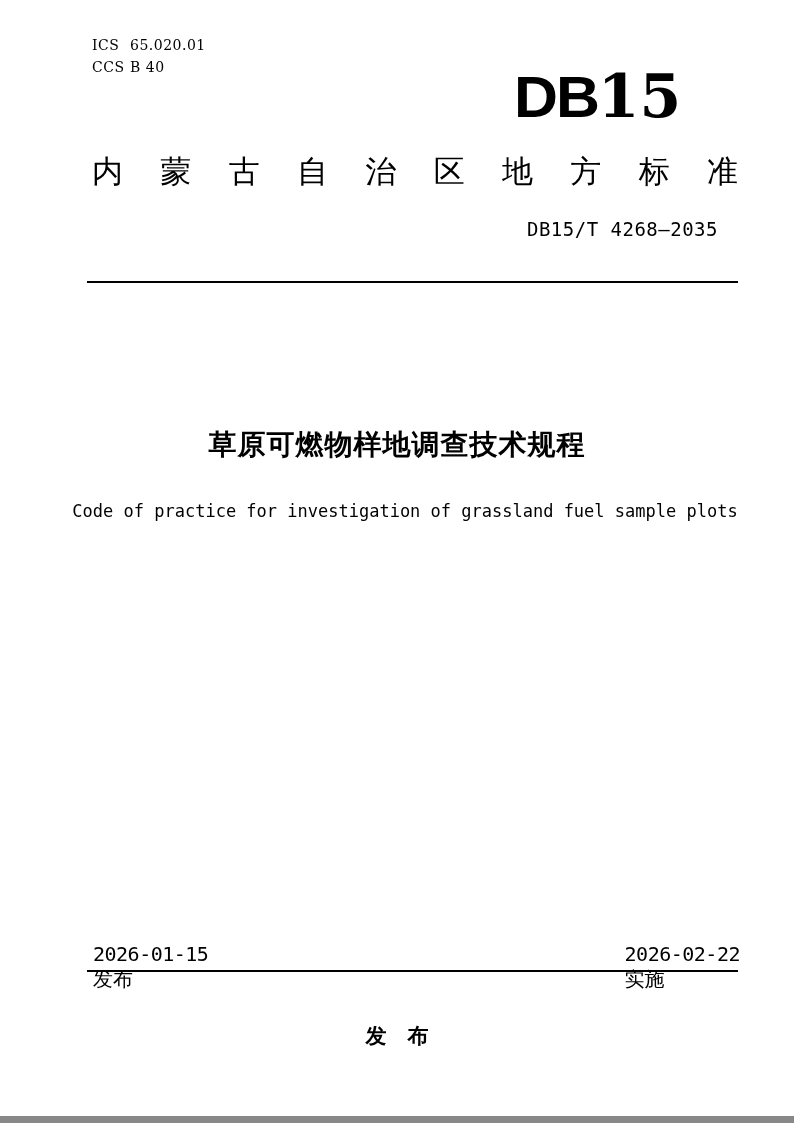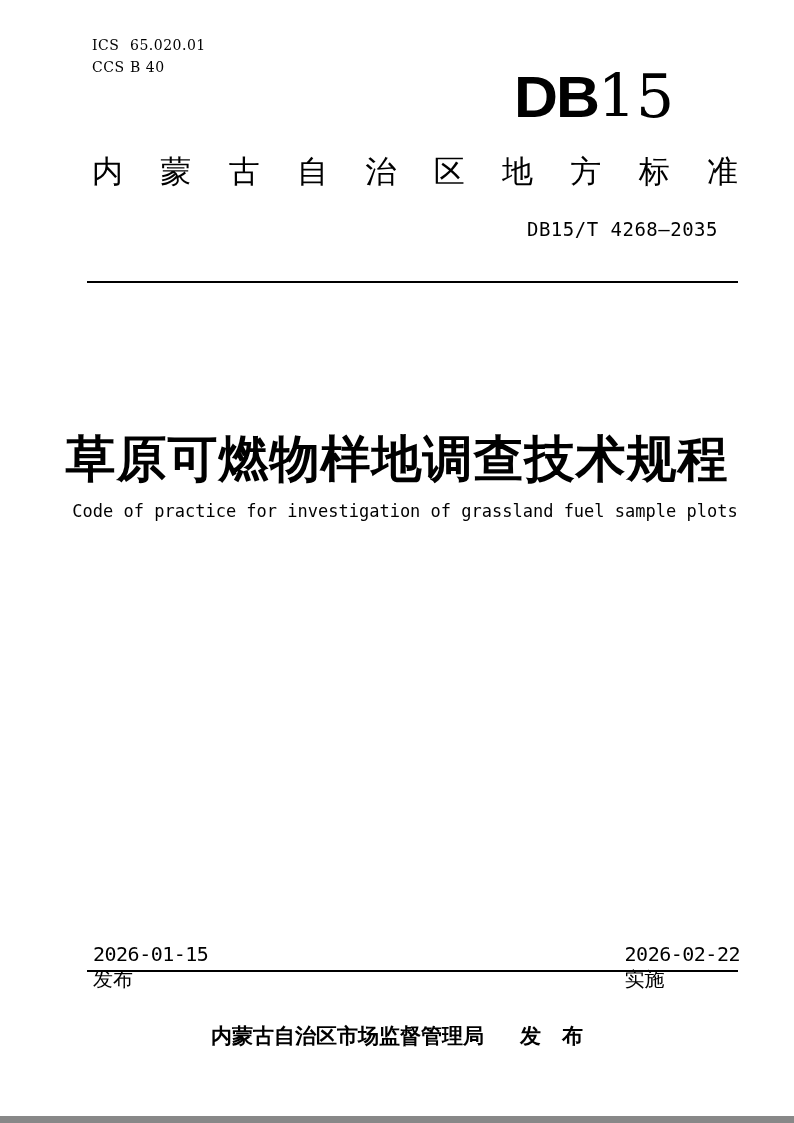--- a/index.html
+++ b/index.html
@@ -40,21 +40,21 @@
   .logo-prefix {
     font-family: "Liberation Sans", sans-serif;
     font-weight: 900;
     font-size: 58px;
     letter-spacing: -2px;
     transform: scaleX(1.05);
     display: inline-block;
   }
   .logo-number {
     font-family: "DejaVu Serif", serif;
-    font-weight: 400;
+    font-weight: 700;
     font-size: 60px;
     display: inline-block;
     margin-left: 2px;
   }
 
   
   .standard-type {
     position: absolute;
     left: 92px;
     top: 151px;
@@ -83,21 +83,21 @@
   }
   .rule-top { top: 281px; }
   .rule-bottom { top: 970px; }
 
   .title-cn {
     position: absolute;
     left: 0;
     top: 426px;
     width: 100%;
     text-align: center;
-    font-size: 50px;
+    font-size: 28px;
     font-weight: 700;
     letter-spacing: 1px;
   }
 
   .title-en {
     position: absolute;
     left: 8px;
     top: 501px;
     width: 100%;
     text-align: center;
@@ -189,17 +189,16 @@
     </div>
     <div class="date-group">
       <span class="date-value">2026-02-22</span>
       <span class="date-label">实施</span>
     </div>
   </div>
 
   <div class="rule rule-bottom"></div>
 
   <div class="publisher">
-    <span class="publisher-org">内蒙古自治区市场监督管理局</span>
     <span class="publisher-action">发　布</span>
   </div>
 
 </div>
 
 </body></html>

